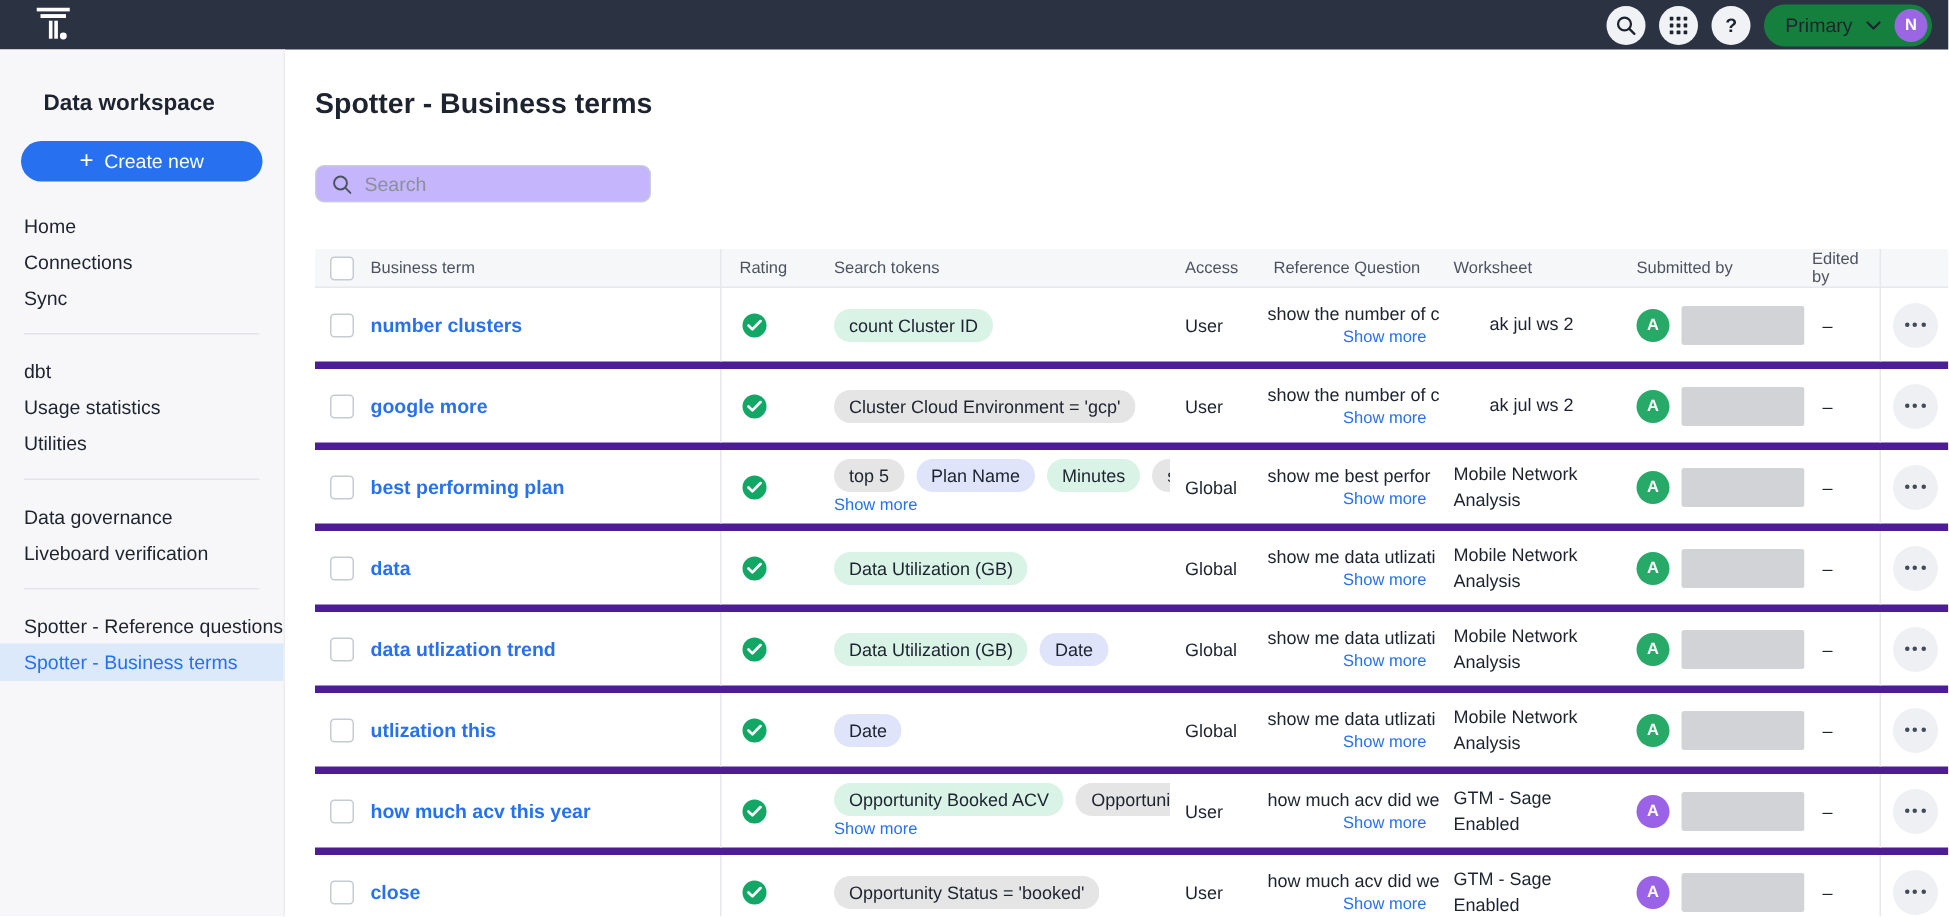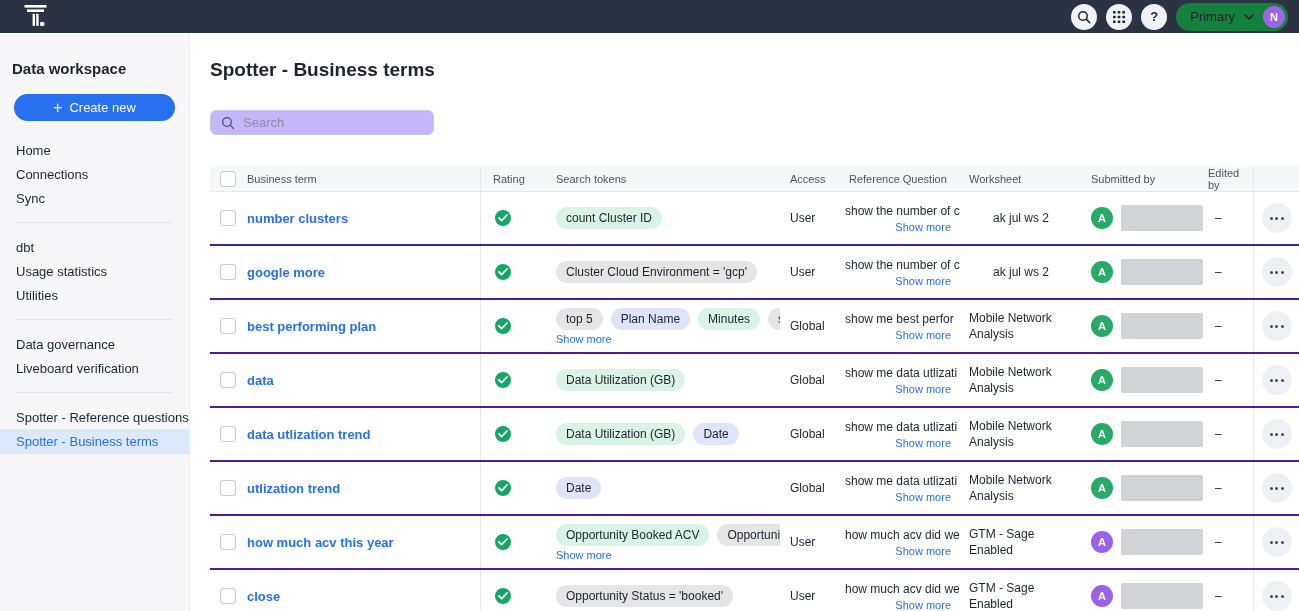--- a/index.html
+++ b/index.html
@@ -16,21 +16,21 @@
     display:flex; align-items:center; gap:9px; padding:0 3px 0 14px; cursor:pointer; }
   .account-label { font-size:13px; color:#1d232f; }
   .avatar { width:22px; height:22px; border-radius:50%; color:#fff; font-size:11px; font-weight:700;
     display:flex; align-items:center; justify-content:center; }
 
   
   .layout { display:flex; height:578px; }
 
   
   .sidebar { width:190px; flex:none; background:#f7f7f9; border-right:1px solid #ebedef; }
-  .sidebar-title { font-size:15px; font-weight:700; padding:27px 12px 0; }
+  .sidebar-title { font-size:15px; font-weight:700; padding:27px 29px 0; }
   .create-btn { margin:17px 14px 0; width:calc(100% - 28px); height:27px; background:#2770ef; color:#fff;
     border:none; border-radius:999px; font-size:13px; font-family:inherit;
     display:flex; align-items:center; justify-content:center; gap:7px; cursor:pointer; }
   .plus-glyph { font-size:16px; font-weight:400; line-height:1; }
   .nav { margin-top:17px; }
   .nav-item { height:24px; display:flex; align-items:center; padding:0 16px; font-size:13px;
     color:#1d232f; cursor:pointer; white-space:nowrap; }
   .nav-item.selected { background:#dce9fb; color:#2770ef; height:25px; }
   .nav-divider { border-top:1px solid #e3e5e9; margin:12px 16px; }
 
@@ -41,21 +41,21 @@
     background:#c4b5fd; display:flex; align-items:center; gap:8px; padding:0 10px; }
   .search-box input { border:none; outline:none; background:transparent; font-size:13px; width:100%;
     font-family:inherit; color:#1d232f; }
   .search-box input::placeholder { color:#8a8f9b; }
 
   
   .table { margin-top:31px; width:1089px; font-size:12px; }
   .tr, .thead { display:grid; grid-template-columns:37px 234px 64px 235px 65px 118px 120px 120px 50px 46px; }
   .thead { height:26px; background:#f6f7f9; font-size:11px; color:#4c5360; border-bottom:1px solid #e6e8ec; }
   .th, .td { display:flex; align-items:center; height:100%; overflow:hidden; }
-  .tr { height:54px; border-bottom:2px solid #4c1d95; }
+  .tr { height:54px; border-bottom:5px solid #4c1d95; }
 
   .th-check, .td-check { padding-left:10px; }
   .th-term, .td-term  { border-right:1px solid #e6e8ec; }
   .th-rating { padding-left:12px; }
   .td-rating { padding-left:14px; }
   .th-tokens, .td-tokens { padding-left:11px; }
   .th-access, .td-access { padding-left:10px; }
   .th-ref { padding-left:4px; }
   .th-ws, .td-ws { padding-left:6px; }
   .th-sub, .td-sub { padding-left:8px; }
@@ -421,21 +421,21 @@
                 <span class="dot"></span>
                 <span class="dot"></span>
               </button>
             </div>
           </div>
           <div class="tr">
             <div class="td td-check">
               <div class="checkbox"></div>
             </div>
             <div class="td td-term">
-              <div class="term-link">utlization trend</div>
+              <div class="term-link">utlization this</div>
             </div>
             <div class="td td-rating">
               <div class="verified">
                 <svg width="10" height="8" viewBox="0 0 10 8">
                   <path d="M1 4l2.6 2.6L9 1" stroke="#fff" stroke-width="1.8" fill="none" stroke-linecap="round" stroke-linejoin="round"></path>
                 </svg>
               </div>
             </div>
             <div class="td td-tokens">
               <div class="token-row">

